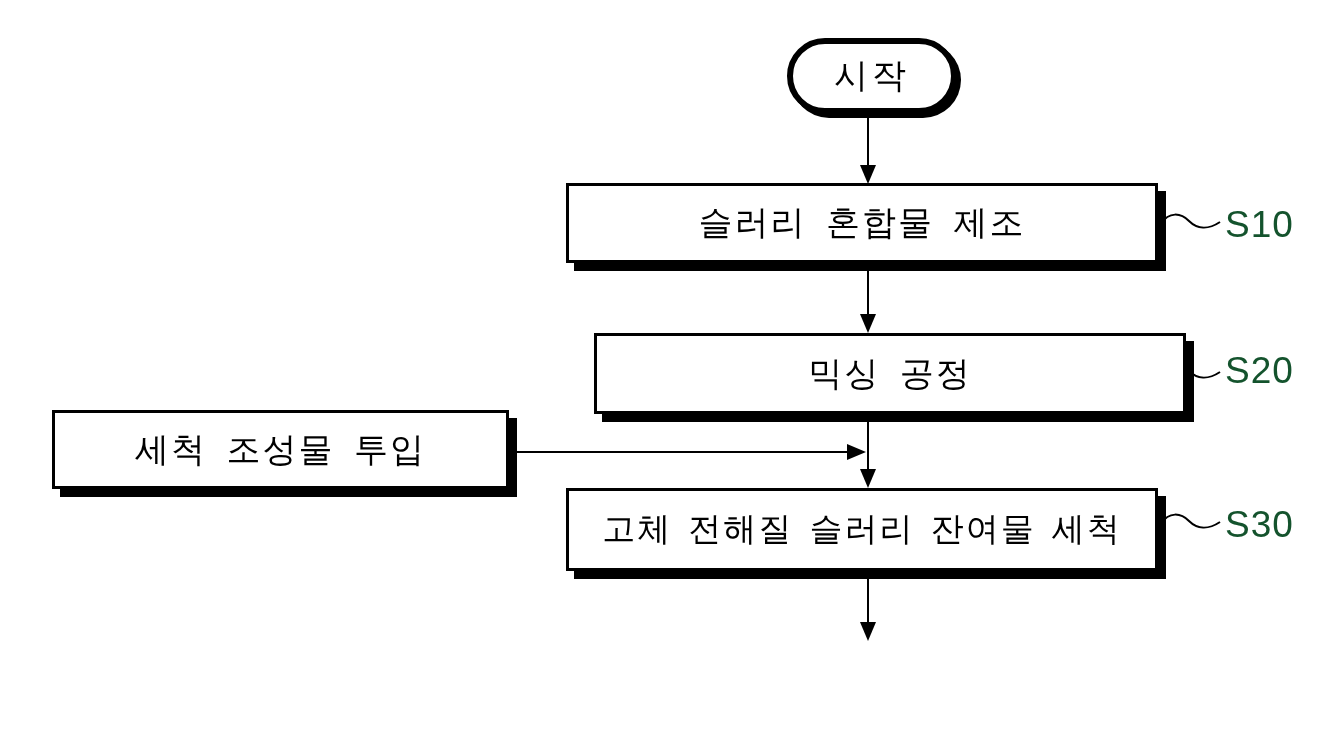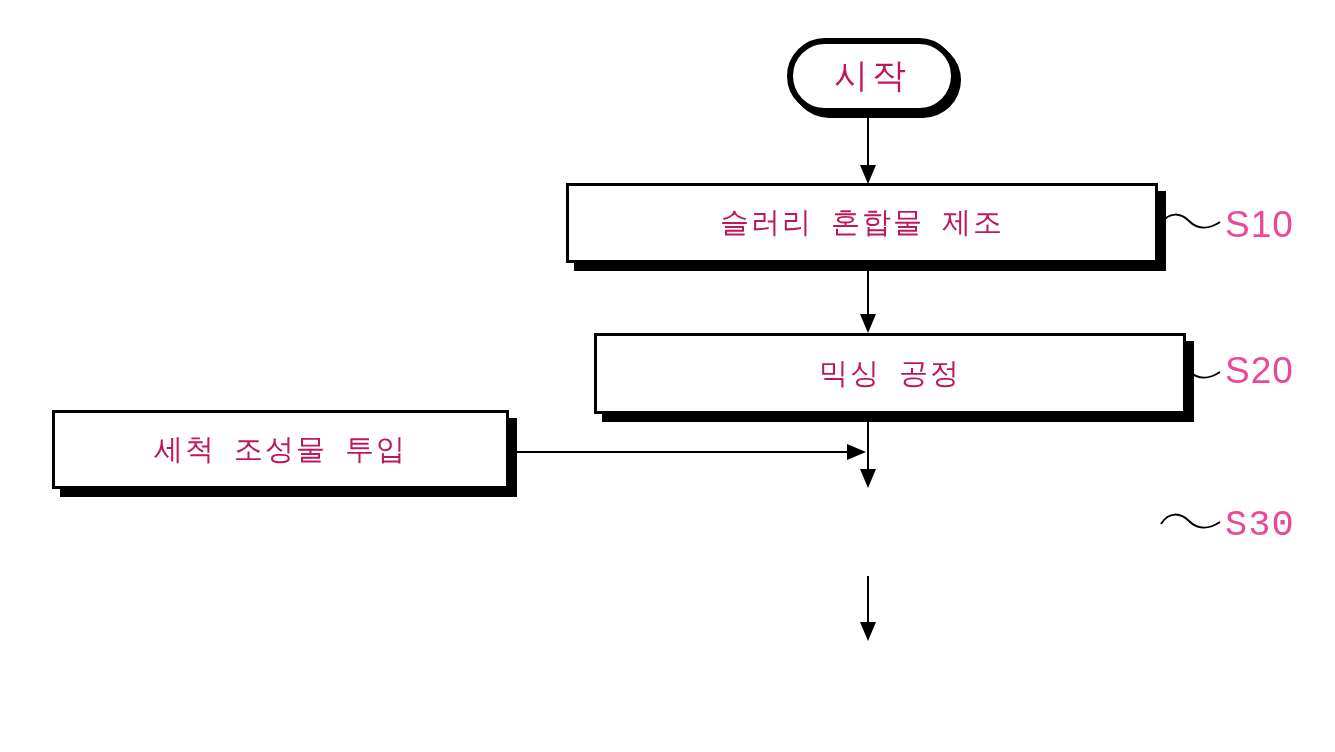--- a/index.html
+++ b/index.html
@@ -14,54 +14,54 @@
     position: relative;
     width: 1335px; height: 752px;
     background: #ffffff;
   }
   .node {
     position: absolute;
     display: flex;
     align-items: center;
     justify-content: center;
     background: #ffffff;
-    color: #be185d;
+    color: #000000;
     text-align: center;
     white-space: nowrap;
   }
   .terminal {
     border: 6px solid #000000;
     border-radius: 40px;
     box-shadow: 4px 4px 0 #000000;
     font-size: 34px;
     letter-spacing: 4px;
   }
   .process {
     border: 3px solid #000000;
     box-shadow: 8px 8px 0 #000000;
-    font-size: 29px;
+    font-size: 34px;
     letter-spacing: 2px;
     word-spacing: 8px;
   }
   #node-start { left: 787px; top: 38px;  width: 170px; height: 76px; }
   #node-s10   { left: 566px; top: 183px; width: 592px; height: 80px; }
   #node-s20   { left: 566px; top: 333px; width: 592px; height: 81px; margin-left: 28px; }
   #node-input { left: 52px;  top: 410px; width: 457px; height: 79px; }
   #node-s30   { left: 566px; top: 488px; width: 592px; height: 83px; font-size: 33px; word-spacing: 5px; }
   #node-end   { left: 782px; top: 641px; width: 168px; height: 77px; }
   .step-label {
     position: absolute;
     font-size: 37px;
-    color: #ec4899;
+    color: #14532d;
     letter-spacing: 1px;
     text-align: center;
   }
   #label-s10 { left: 1225px; top: 204px; }
   #label-s20 { left: 1225px; top: 350px; }
-  #label-s30 { left: 1225px; top: 504px; font-family: Liberation Mono, monospace; }
+  #label-s30 { left: 1225px; top: 504px; }
   #connector-layer {
     position: absolute;
     left: 0; top: 0;
     width: 1335px; height: 752px;
     pointer-events: none;
   }
   #connector-layer line, #connector-layer path {
     stroke: #000000;
     stroke-width: 2;
     fill: none;
@@ -116,16 +116,19 @@
 
   <div class="node process" id="node-s20">
     <span>믹싱 공정</span>
   </div>
   <div class="step-label" id="label-s20">S20</div>
 
   <div class="node process" id="node-input">
     <span>세척 조성물 투입</span>
   </div>
 
+  <div class="node process" id="node-s30">
+    <span>고체 전해질 슬러리 잔여물 세척</span>
+  </div>
   <div class="step-label" id="label-s30">S30</div>
 
 
 </div>
 
 </body></html>

